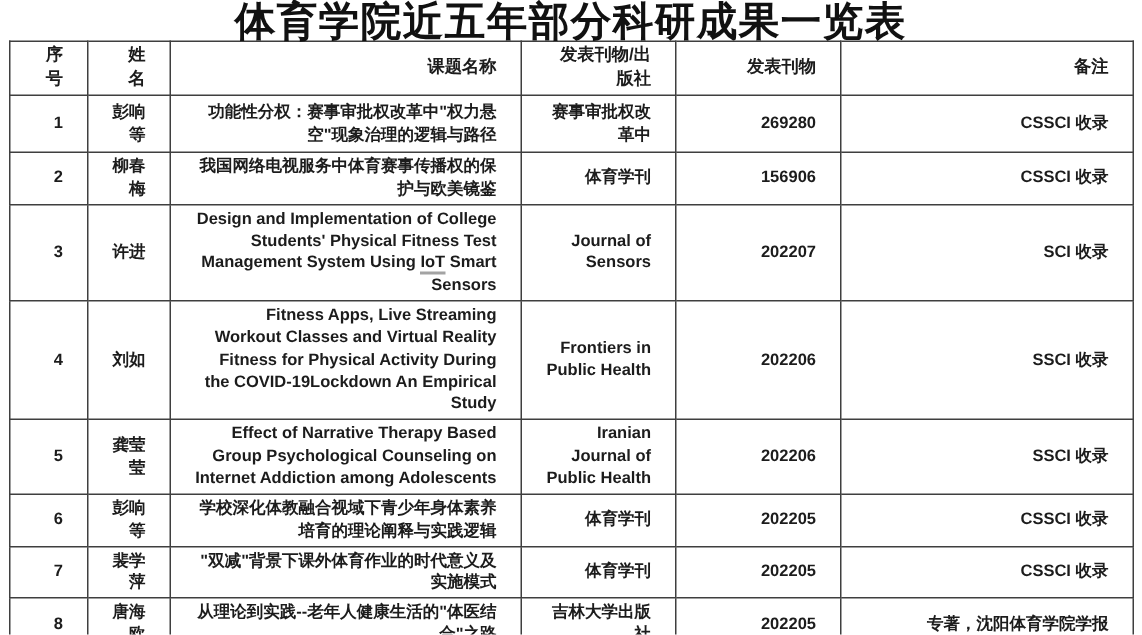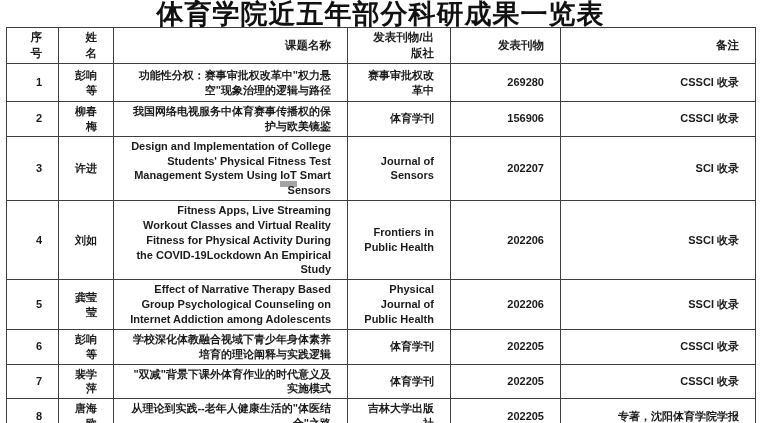--- a/index.html
+++ b/index.html
@@ -38,21 +38,21 @@
     font-weight: bold;
     color: #1c1c1c;
     padding: 2px 16px;
     line-height: 1.35;
     word-wrap: break-word;
   }
   table.research th {
     font-size: 11.5px;
   }
   .u-mark {
-    border-bottom: 6px solid #a3a3a3;
+    border-bottom: 2px solid #a3a3a3;
     margin-top: 28px;
   }
 </style>
 </head>
 <body>
 
 <div class="page-title">体育学院近五年部分科研成果一览表</div>
 
 <table class="research">
   <colgroup>
@@ -103,21 +103,21 @@
       <td>刘如</td>
       <td>Fitness Apps, Live Streaming Workout Classes and Virtual Reality Fitness for Physical Activity During the COVID-19Lockdown An Empirical Study</td>
       <td>Frontiers in Public Health</td>
       <td>202206</td>
       <td>SSCI 收录</td>
     </tr>
     <tr style="height:38px">
       <td>5</td>
       <td>龚莹莹</td>
       <td>Effect of Narrative Therapy Based Group Psychological Counseling on Internet Addiction among Adolescents</td>
-      <td>Physical Journal of Public Health</td>
+      <td>Iranian Journal of Public Health</td>
       <td>202206</td>
       <td>SSCI 收录</td>
     </tr>
     <tr style="height:33px">
       <td>6</td>
       <td>彭响等</td>
       <td>学校深化体教融合视域下青少年身体素养培育的理论阐释与实践逻辑</td>
       <td>体育学刊</td>
       <td>202205</td>
       <td>CSSCI 收录</td>

